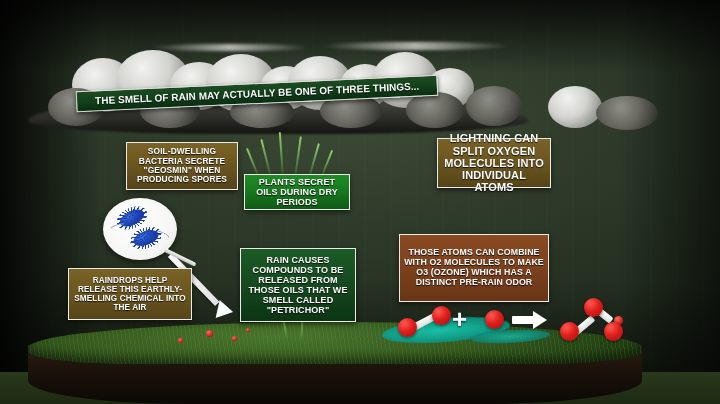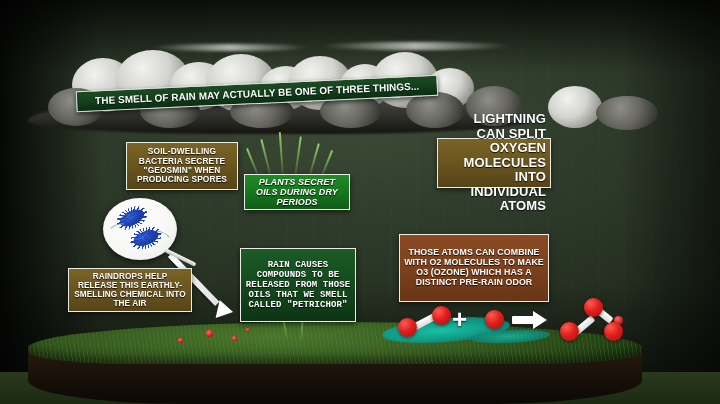--- a/index.html
+++ b/index.html
@@ -193,31 +193,31 @@
   .box.green {
     background:linear-gradient(180deg,#1f8c25 0%,#17771e 50%,#0f5c16 100%);
   }
   .box.darkgreen {
     background:linear-gradient(180deg,#1c5b26 0%,#14481d 55%,#0c3414 100%);
   }
 
   #box-soil      { left:126px; top:142px; width:112px; height:48px; }
   #box-soil span { font-size:8.4px; }
 
-  #box-plants      { left:244px; top:174px; width:106px; height:36px;font-style:italic; }
+  #box-plants      { left:244px; top:174px; width:106px; height:36px; }
   #box-plants span { font-size:9px; }
 
-  #box-rain      { left:240px; top:248px; width:116px; height:74px;font-family:Liberation Mono, monospace; }
+  #box-rain      { left:240px; top:248px; width:116px; height:74px; }
   #box-rain span { font-size:9px; }
 
-  #box-raindrops      { left:68px; top:268px; width:124px; height:44px; }
+  #box-raindrops      { left:68px; top:268px; width:124px; height:52px; }
   #box-raindrops span { font-size:8.2px; }
 
   #box-lightning      { left:437px; top:138px; width:114px; height:50px; }
-  #box-lightning span { font-size:13px;text-align:right; }
+  #box-lightning span { font-size:11px; }
 
   #box-atoms      { left:399px; top:234px; width:150px; height:68px; }
   #box-atoms span { font-size:8.8px; }
 
   
   .magnifier {
     position:absolute; left:103px; top:198px; width:74px; height:62px;
     z-index:33;
   }
   .mag-lens {

